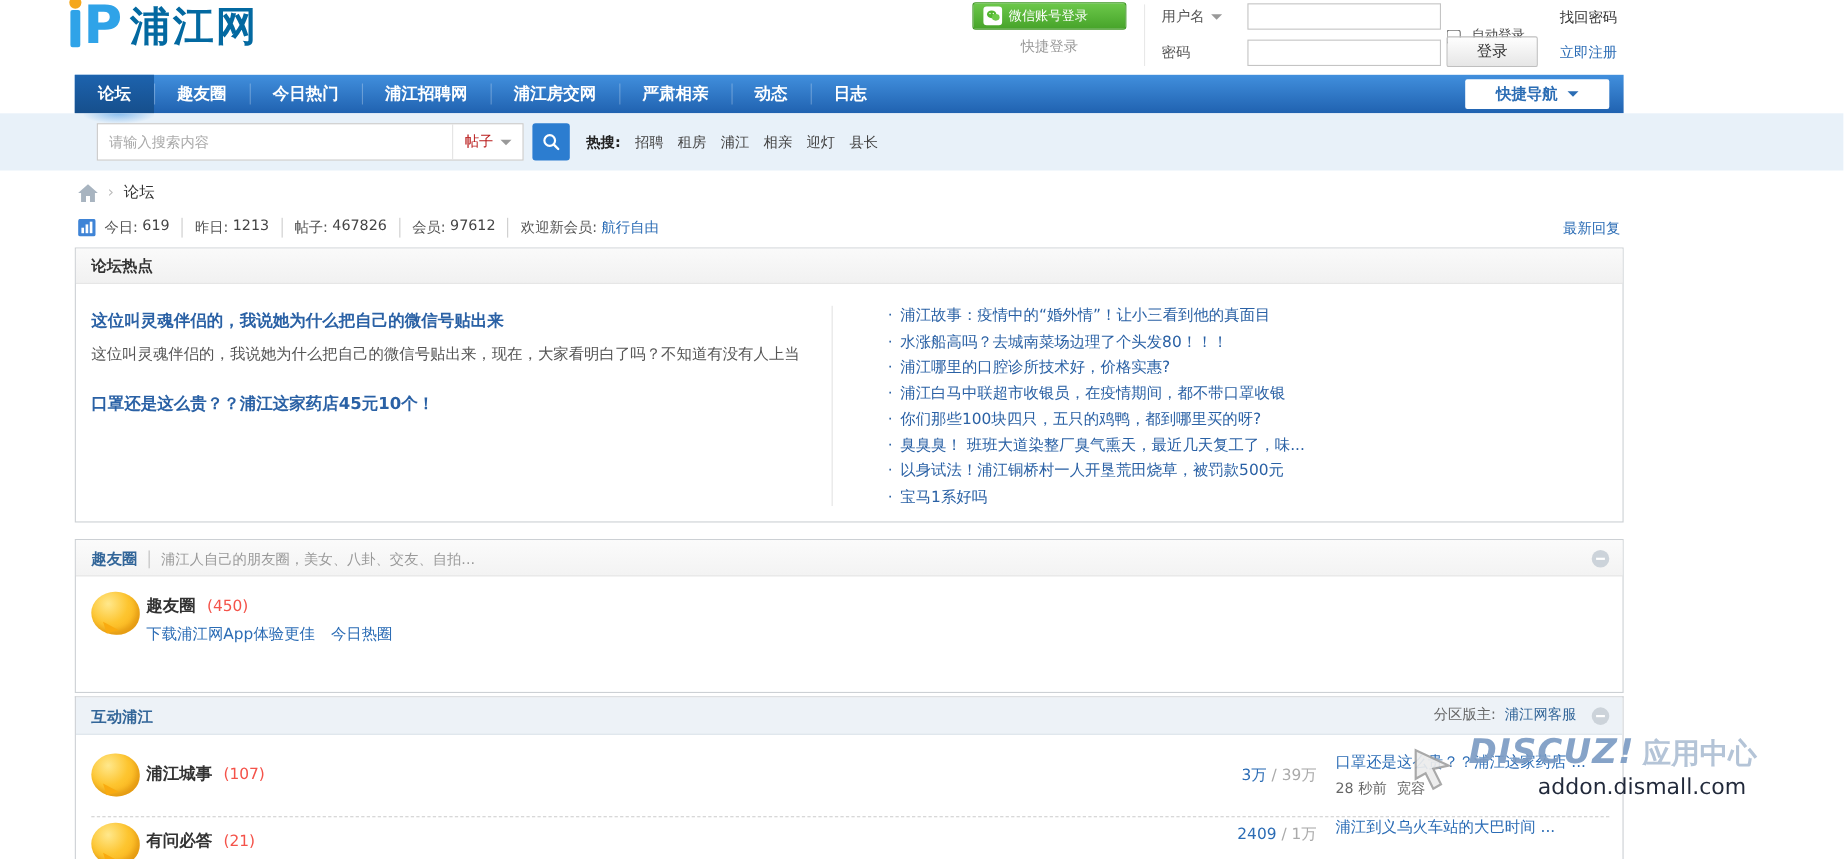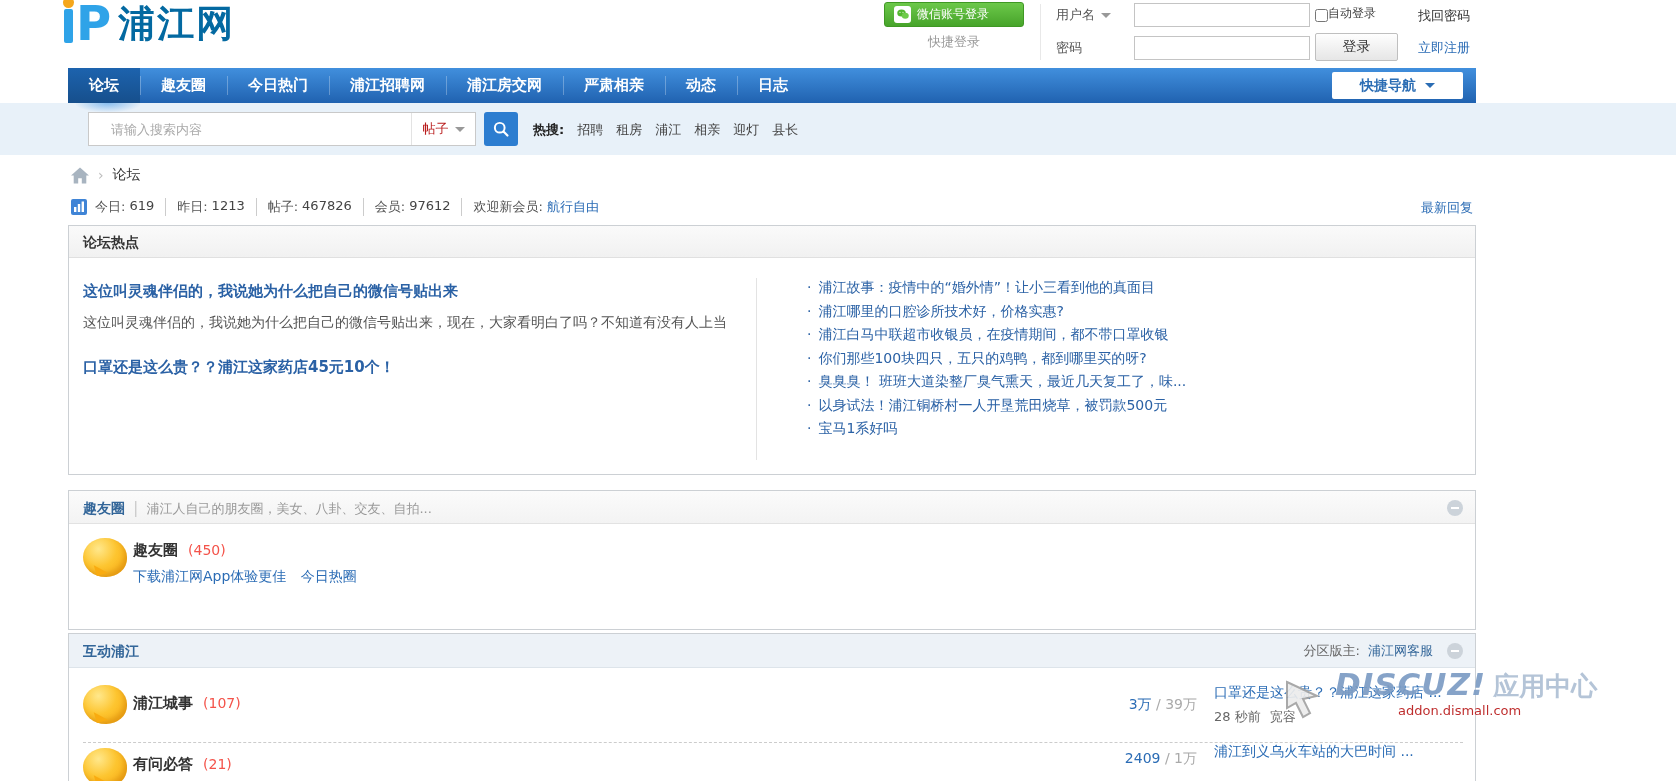--- a/index.html
+++ b/index.html
@@ -21,21 +21,21 @@
       color:#fff;font-size:12px;display:flex;align-items:center;gap:6px;padding:0 9px;cursor:pointer}
   .wx-icon{width:17px;height:17px;background:#fff;border-radius:3px;display:flex;align-items:center;justify-content:center;flex:0 0 auto}
   .quick-login{position:absolute;left:884px;top:33px;width:140px;text-align:center;color:#999;font-size:13px;cursor:pointer}
   .login-divider{position:absolute;left:1040px;top:4px;height:56px;border-left:1px solid #e8e8e8}
   .lf-label{position:absolute;left:1056px;font-size:13px;color:#555;display:flex;align-items:center;gap:6px}
   .lf-label.u{top:6px;cursor:pointer}
   .lf-label.p{top:39px}
   .lf-input{position:absolute;left:1134px;width:176px;height:24px;border:1px solid #c4c4c4;font-size:13px;padding:0 6px;outline:none}
   .lf-input.u{top:3px}
   .lf-input.p{top:36px}
-  .auto-login{position:absolute;left:1315px;top:5px;font-size:12px;color:#444;display:flex;align-items:flex-end;gap:0;cursor:pointer}
+  .auto-login{position:absolute;left:1315px;top:23px;font-size:12px;color:#444;display:flex;align-items:flex-end;gap:10px;cursor:pointer}
   .auto-login input{width:13px;height:13px}
   .login-btn{position:absolute;left:1315px;top:33px;width:83px;height:28px;
       background:linear-gradient(#fefefe,#e6e6e6);border:1px solid #bfbfbf;border-radius:2px;font-size:14px;color:#333;cursor:pointer}
   .find-pw{position:absolute;left:1418px;top:7px;font-size:13px;color:#333}
   .register{position:absolute;left:1418px;top:39px;font-size:13px;color:#2b6cb5}
 
   
   .navbar{position:absolute;left:68px;top:68px;width:1408px;height:35px;
       background:linear-gradient(#418fdd,#2062b0);display:flex}
   .nav-item{padding:0 21px;line-height:35px;color:#fff;font-size:15px;font-weight:bold;cursor:pointer;position:relative}
@@ -45,21 +45,21 @@
       display:flex;align-items:center;justify-content:center;gap:9px;color:#2b6db4;font-size:14px;font-weight:bold;cursor:pointer}
   .caret-down{width:0;height:0;border:5px solid transparent;border-bottom:none}
   .caret-down.blue{border-top-color:#2b6db4}
   .caret-down.gray{border-top-color:#999}
 
   
   .search-band{position:absolute;left:0;top:103px;width:100%;height:52px;background:#e8f1f9}
   .nav-glow{position:absolute;left:76px;top:0;width:64px;height:9px;
       background:radial-gradient(ellipse at 50% 0,rgba(110,175,235,.8),rgba(110,175,235,0) 75%)}
   .search-box{position:absolute;left:88px;top:9px;width:388px;height:34px;background:#fff;border:1px solid #c9c9c9;display:flex}
-  .search-input{flex:1;border:none;outline:none;padding:0 22px;font-size:13px;color:#333;background:transparent}
+  .search-input{flex:1;border:none;outline:none;padding:0 10px;font-size:13px;color:#333;background:transparent}
   .search-input::placeholder{color:#a9a9a9}
   .search-type{width:64px;border-left:1px solid #e3e3e3;display:flex;align-items:center;justify-content:center;gap:6px;font-size:13px;color:#b91c1c;cursor:pointer}
   .search-btn{position:absolute;left:484px;top:9px;width:34px;height:34px;background:#2c7dd0;border:none;border-radius:3px;cursor:pointer;
       display:flex;align-items:center;justify-content:center}
   .hot-search{position:absolute;left:533px;top:18px;font-size:13px;display:flex;gap:13px;align-items:center}
   .hot-label{font-weight:bold;color:#222}
   .hot-search a{color:#444}
 
   
   .breadcrumb{position:absolute;left:71px;top:166px;display:flex;align-items:center;gap:9px;font-size:14px;color:#333}
@@ -127,21 +127,21 @@
   .row2-name{position:absolute;left:64px;top:120px}
   .row2-stats{left:988px;top:116px}
   .row2-latest{top:109px}
 
   
   .watermark{position:absolute;left:1285px;top:664px;width:290px;height:110px;opacity:.92;pointer-events:none}
   .wm-cursor{position:absolute;left:-2px;top:12px}
   .wm-line1{position:absolute;left:50px;top:2px;white-space:nowrap}
   .wm-brand{font-size:31px;font-weight:bold;font-style:italic;color:#7c9cc4;letter-spacing:1px}
   .wm-suffix{font-size:26px;font-weight:bold;color:#aebfd4;margin-left:2px}
-  .wm-domain{position:absolute;left:113px;top:39px;font-size:13px;color:#b91c1c}
+  .wm-domain{position:absolute;left:113px;top:39px;font-size:20px;color:#0f172a}
 </style>
 </head>
 <body>
 
 <div class="header">
   <div class="logo">
     <span class="logo-i"></span>
     <span class="logo-p">P</span>
     <span class="logo-text">浦江网</span>
   </div>
@@ -262,20 +262,21 @@
 <div class="box hotspot">
   <div class="box-hd">论坛热点</div>
   <div class="hs-left">
     <a class="hs-title">这位叫灵魂伴侣的，我说她为什么把自己的微信号贴出来</a>
     <p class="hs-summary">这位叫灵魂伴侣的，我说她为什么把自己的微信号贴出来，现在，大家看明白了吗？不知道有没有人上当</p>
     <a class="hs-title t2">口罩还是这么贵？？浦江这家药店45元10个！</a>
   </div>
   <div class="hs-divider"></div>
   <ul class="hs-list">
     <li>浦江故事：疫情中的“婚外情”！让小三看到他的真面目</li>
+    <li>水涨船高吗？去城南菜场边理了个头发80！！！</li>
     <li>浦江哪里的口腔诊所技术好，价格实惠?</li>
     <li>浦江白马中联超市收银员，在疫情期间，都不带口罩收银</li>
     <li>你们那些100块四只，五只的鸡鸭，都到哪里买的呀?</li>
     <li>臭臭臭！ 班班大道染整厂臭气熏天，最近几天复工了，味...</li>
     <li>以身试法！浦江铜桥村一人开垦荒田烧草，被罚款500元</li>
     <li>宝马1系好吗</li>
   </ul>
 </div>
 
 <div class="box qyq">

